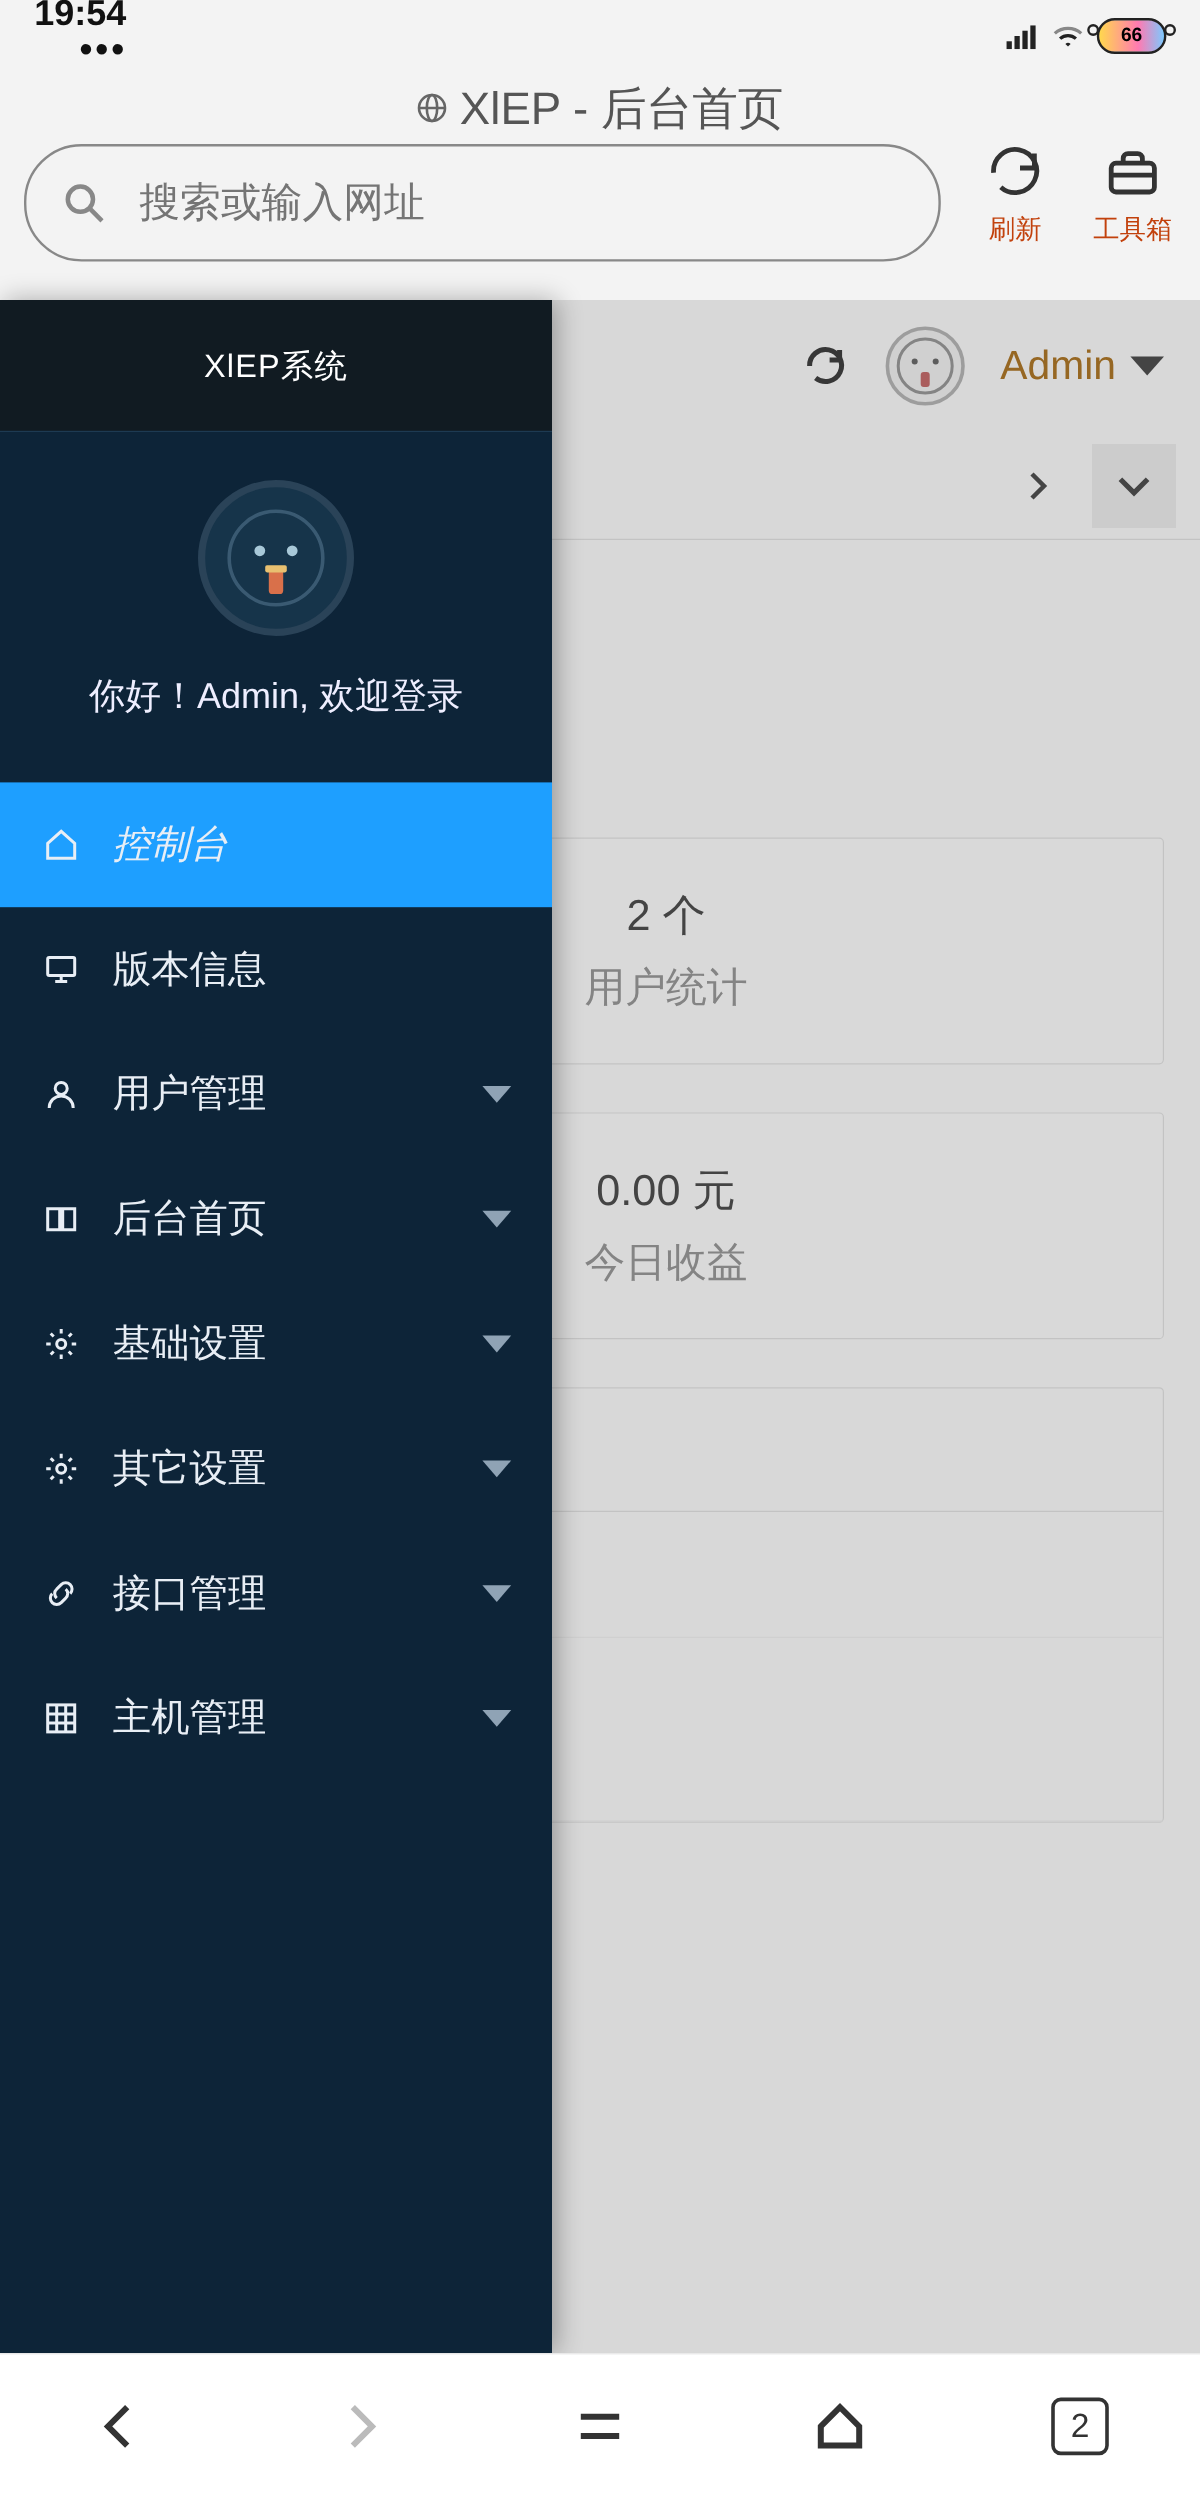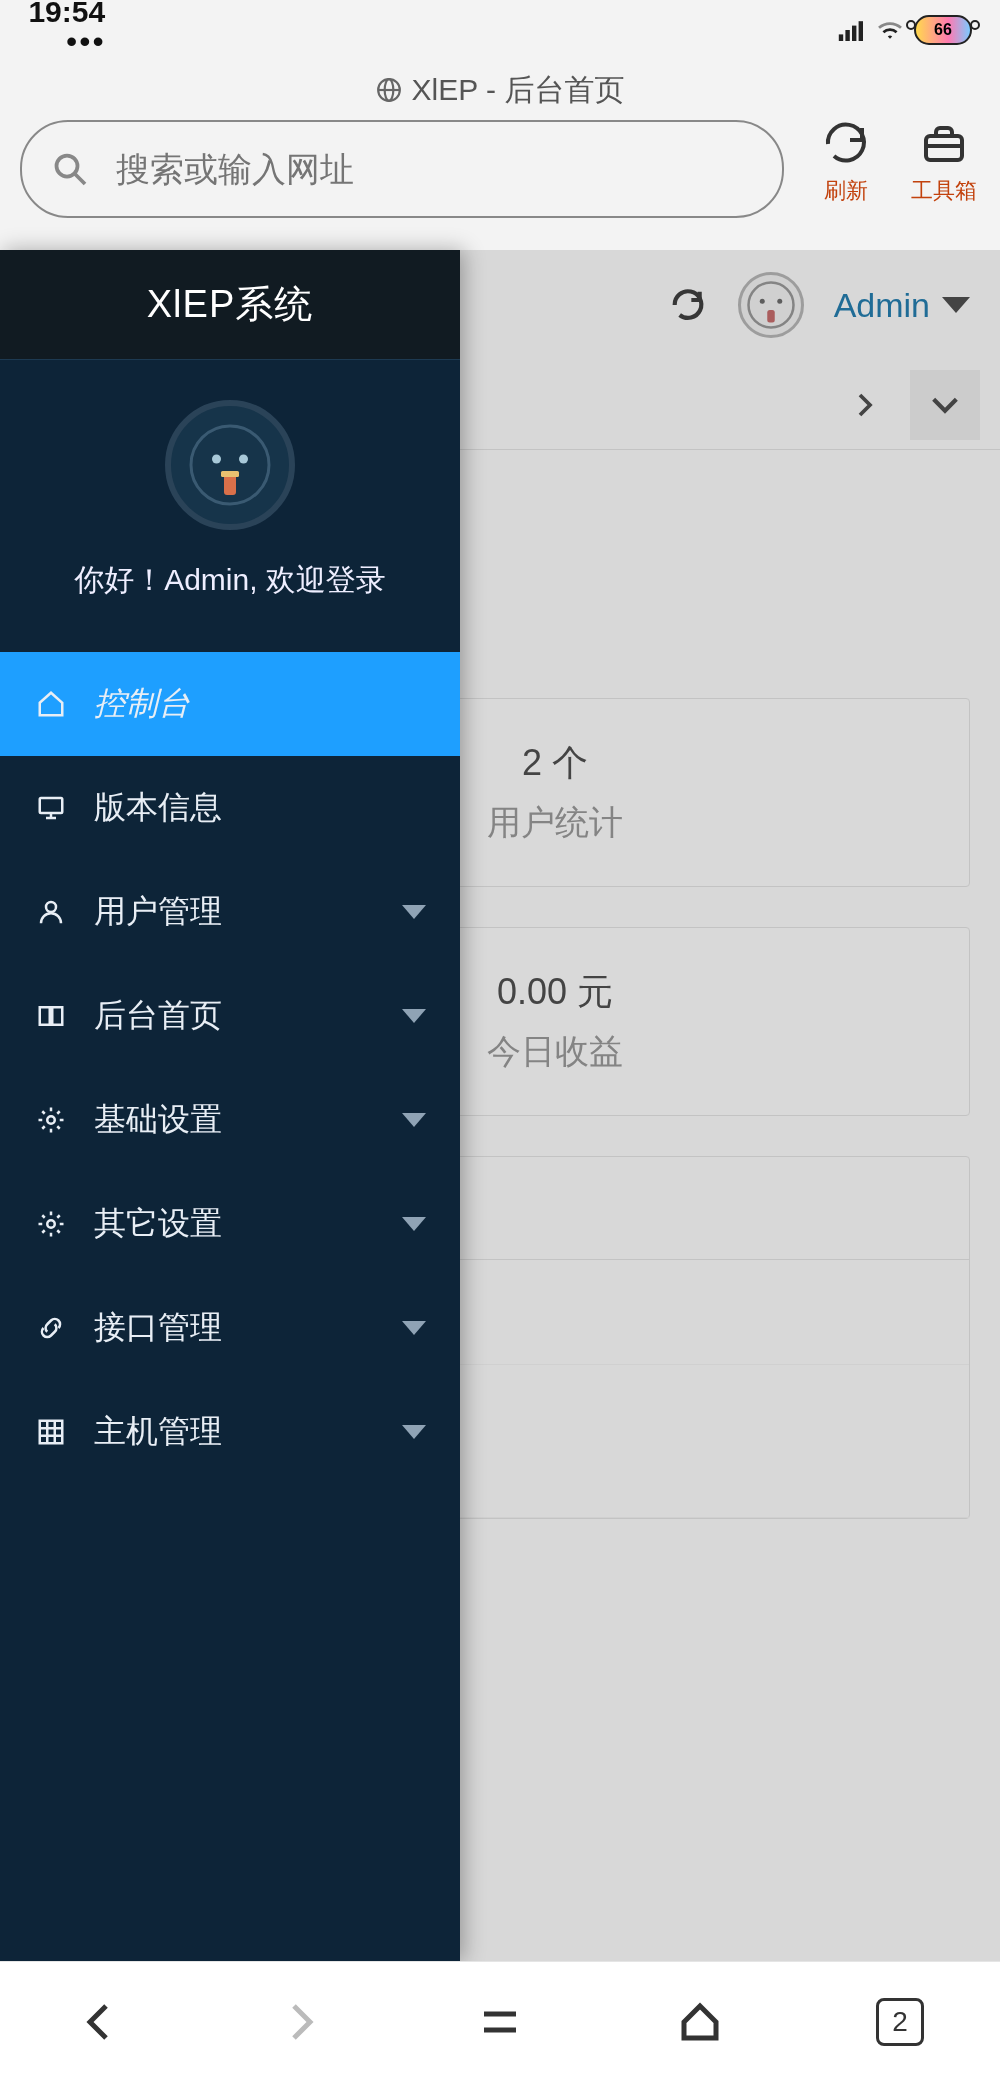--- a/index.html
+++ b/index.html
@@ -10,60 +10,60 @@
   .status-time { font-size: 30px; font-weight: 600; color: #111; }
   .status-dots { font-size: 32px; letter-spacing: 2px; margin-left: 38px; color: #111; position: relative; top: -6px;}
   .status-left { display: flex; align-items: center; flex-direction: column; }
   .status-right { display: flex; align-items: center; gap: 10px; }
   .signal-icon, .wifi-icon { width: 28px; height: 22px; }
   .battery-badge { width: 58px; height: 30px; border: 2px solid #222; border-radius: 15px; display:flex; align-items:center; justify-content:center; font-size:16px; font-weight:600; background: linear-gradient(90deg,#ffd84d 0%,#ff7ab1 60%,#7dc9ff 100%); position: relative;}
   .battery-ear { position:absolute; left:-10px; top:3px; width:10px; height:10px; border:2px solid #222; border-radius:50%; background:#f3f3f3;}
   .battery-ear.r{ left:auto; right:-10px;}
 
   
-  .page-title-row { height: 60px; display:flex; align-items:center; justify-content:center; gap:10px; color:#555; font-size:30px; }
+  .page-title-row { height: 60px; display:flex; align-items:center; justify-content:center; gap:10px; color:#555; font-size:38px; }
   .globe-icon { width:26px; height:26px; }
 
   .url-row { height: 130px; display:flex; align-items:flex-start; padding: 0 20px; gap: 26px; }
   .url-input-wrap { flex:1; height:98px; border:2px solid #888; border-radius:48px; display:flex; align-items:center; padding:16px 30px; gap:28px; background:#fff0; }
   .url-input { flex:1; border:none; outline:none; background:transparent; font-size:34px; color:#999; }
   .search-icon { width:36px; height:36px; stroke:#888; }
   .chrome-btn { display:flex; flex-direction:column; align-items:center; gap:8px; color:#c2410c; font-size:22px; width:72px; }
   .chrome-btn svg { width:48px; height:48px; }
 
   
   .web-area { position: relative; width:100%; height: calc(2081px - 60px - 60px - 130px - 120px); background:#eee; }
 
   
   .underlay { position:absolute; inset:0; background:#f8f8f8; }
   .under-header { height:110px; display:flex; align-items:center; justify-content:flex-end; padding-right:30px; gap:30px; }
   .under-refresh { width:40px; height:40px; }
   .under-avatar { width:66px; height:66px; border-radius:50%; border:3px solid #aaa; background:#eee; display:flex; align-items:center; justify-content:center;}
-  .under-user { display:flex; align-items:center; gap:12px; font-size:34px; font-weight:500; color:#0369a1; }
+  .under-user { display:flex; align-items:center; gap:12px; font-size:34px; font-weight:500; color:#a16207; }
   .under-nav-arrows { height:90px; display:flex; justify-content:flex-end; align-items:center; gap:10px; padding-right:20px; border-bottom:1px solid #ddd;}
   .arrow-box { width:70px; height:70px; display:flex; align-items:center; justify-content:center; }
   .arrow-box.active { background:#e8e8e8; }
 
   .under-body { padding: 20px 30px 20px 30px; }
   .info-row1 { font-size:34px; font-weight:600; color:#333; padding:80px 0 10px 0;}
   .info-row2 { font-size:34px; color:#333; padding-bottom:60px;}
   .stat-card { border:1px solid #ddd; background:#fafafa; border-radius:4px; padding:40px 30px; margin-left:110px; margin-bottom:40px; text-align:center;}
   .stat-val { font-size:36px; color:#333; margin-bottom:12px;}
   .stat-label { font-size:34px; color:#888; }
   .panel { border:1px solid #ddd; border-radius:4px; margin-top:40px; }
   .panel-head { padding:28px 30px; font-size:34px; color:#333; border-bottom:1px solid #ddd;}
   .panel-row { padding:28px 30px; font-size:32px; color:#444; border-bottom:1px solid #eee; line-height:1.5;}
   .footer-text { padding:40px 30px; font-size:32px; color:#333; }
 
   
   .dim { position:absolute; inset:0; background:rgba(120,120,120,0.25); }
 
   
   .sidebar { position:absolute; left:0; top:0; width:460px; height:100%; background:#0d2438; color:#fff; box-shadow: 4px 0 20px rgba(0,0,0,0.3);}
-  .sidebar-top { height:110px; background:#111b22; display:flex; align-items:center; justify-content:center; font-size:38px; font-weight:500; letter-spacing:1px; border-bottom:1px solid #1d3a52;}
+  .sidebar-top { height:110px; background:#111b22; display:flex; align-items:center; justify-content:center; font-size:27px; font-weight:500; letter-spacing:1px; border-bottom:1px solid #1d3a52;}
   .sidebar-profile { padding:40px 20px 50px; text-align:center; border-bottom:1px solid rgba(255,255,255,0);}
   .profile-avatar { width:130px; height:130px; border-radius:50%; border:6px solid #2a4358; margin:0 auto 30px; background:#16344a; display:flex; align-items:center; justify-content:center; overflow:hidden;}
   .profile-greet { font-size:30px; color:#eef; }
 
   .menu { }
   .menu-item { height:104px; display:flex; align-items:center; padding:0 34px; gap:26px; font-size:32px; color:#e8eef5; cursor:pointer; }
   .menu-item.active { background:#1e9fff;font-style:italic; }
   .menu-item .mi-icon { width:34px; height:34px; flex-shrink:0; display:flex; align-items:center; justify-content:center;}
   .menu-item .mi-label { flex:1; }
   .menu-item .mi-caret { width:0; height:0; border-left:12px solid transparent; border-right:12px solid transparent; border-top:14px solid #8fa3b5; }

